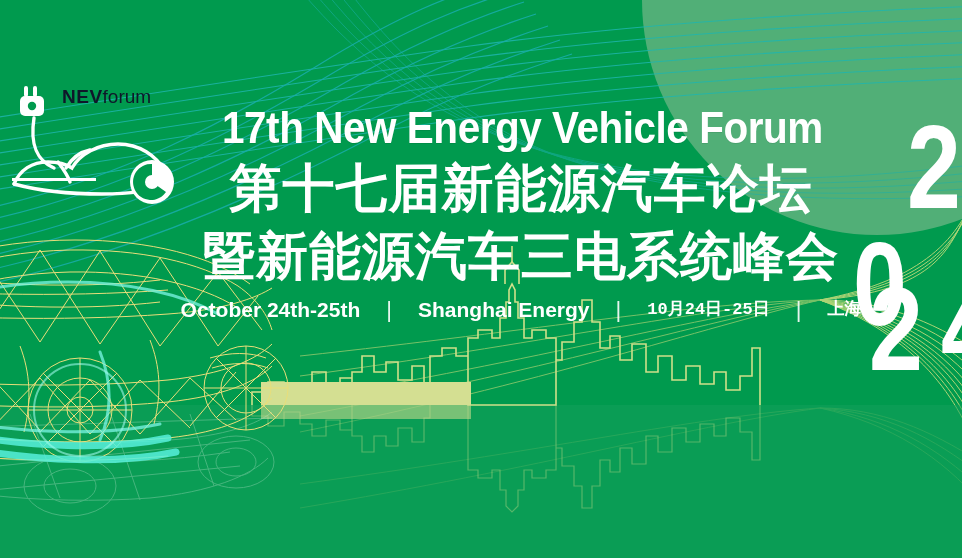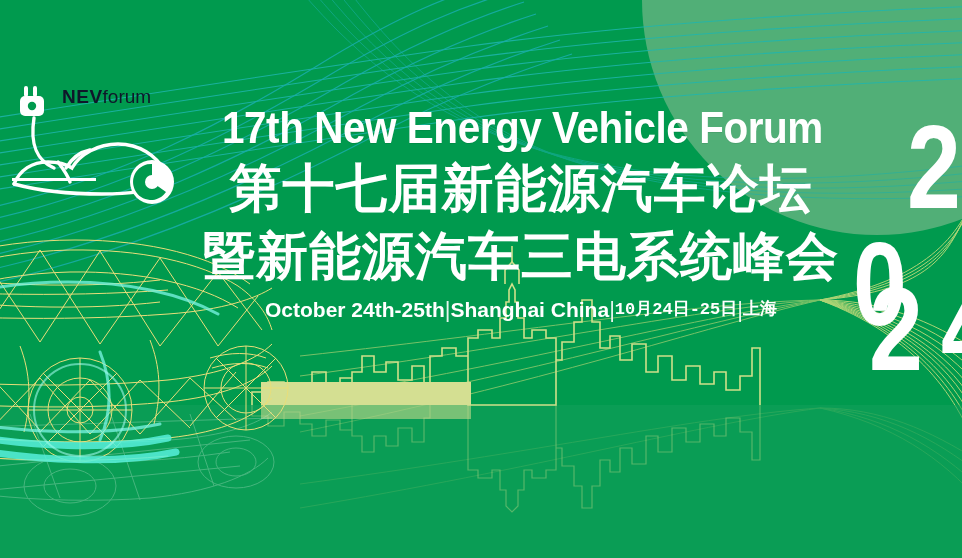--- a/index.html
+++ b/index.html
@@ -54,21 +54,21 @@
     font-weight:bold;font-size:52px;line-height:60px;
     letter-spacing:1px;white-space:nowrap;
   }
   #title-cn1{margin-top:6px;}
   #title-cn2{margin-top:8px;}
 
   #meta{
     margin-top:12px;
     font-size:21px;font-weight:bold;line-height:24px;
     white-space:nowrap;
-    display:flex;justify-content:center;gap:0;
+    display:flex;justify-content:center;gap:26px;
     font-family:"Liberation Sans Narrow","Liberation Sans",sans-serif;
   }
   #meta .sep{font-weight:normal;opacity:.9;font-size:22px;}
   .meta-cn{font-family:Liberation Mono, monospace;font-size:17px;}
 
   
   #year{
     position:absolute;left:845px;top:108px;
     width:112px;height:200px;
     color:#fff;
@@ -323,21 +323,21 @@
   </div>
 
   <div id="headline">
     <div id="title-en">17th New Energy Vehicle Forum</div>
     <div id="title-cn1" class="title-cn">第十七届新能源汽车论坛</div>
     <div id="title-cn2" class="title-cn">暨新能源汽车三电系统峰会</div>
 
     <div id="meta">
       <span>October 24th-25th</span>
       <span class="sep">|</span>
-      <span>Shanghai China</span>
+      <span>Shanghai Energy</span>
       <span class="sep">|</span>
       <span class="meta-cn">10月24日-25日</span>
       <span class="sep">|</span>
       <span class="meta-cn">上海</span>
     </div>
   </div>
 
   <div id="year">
     <span id="y-2a">2</span>
     <span id="y-0">0</span>

